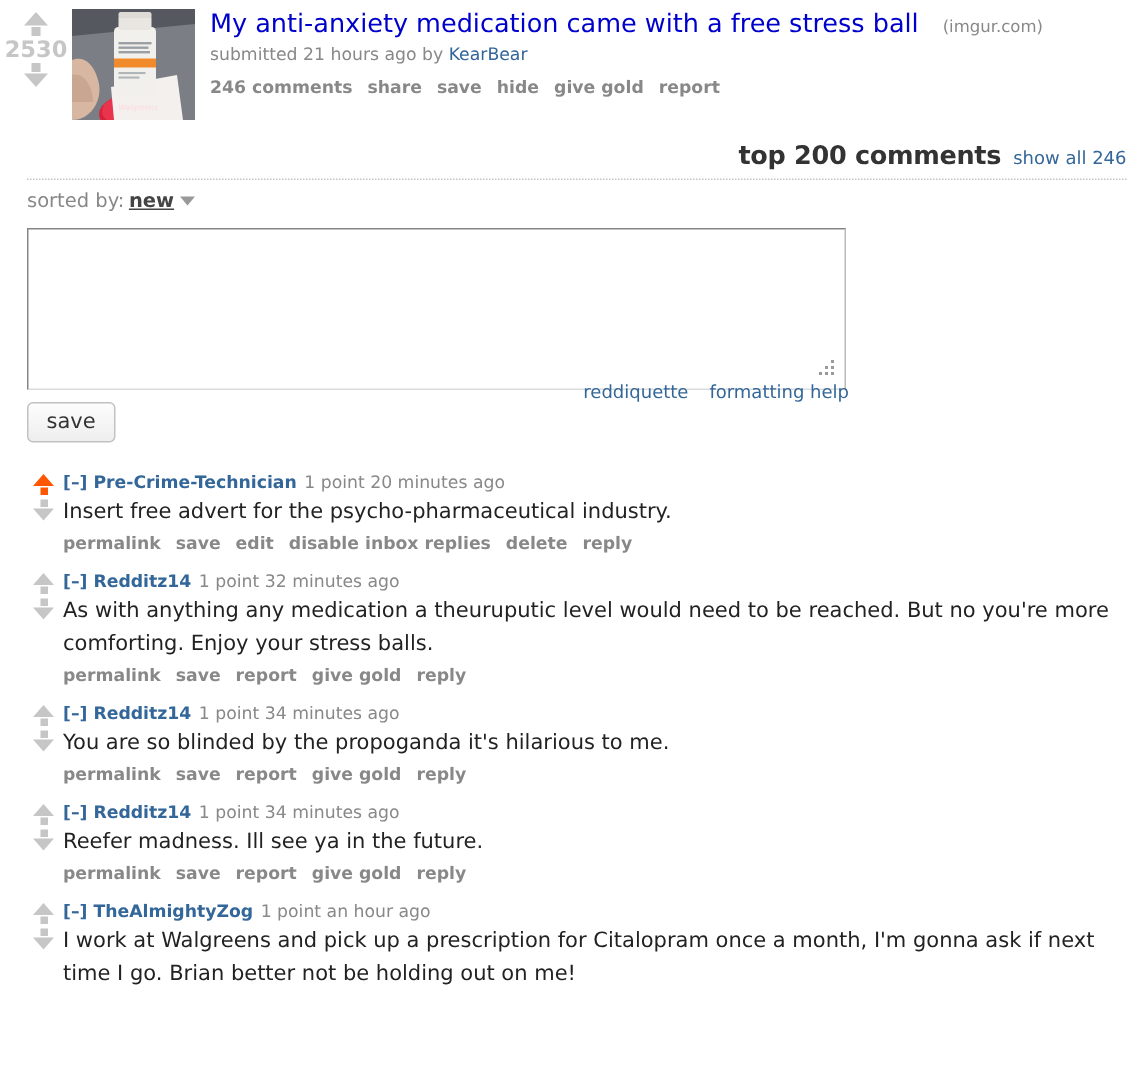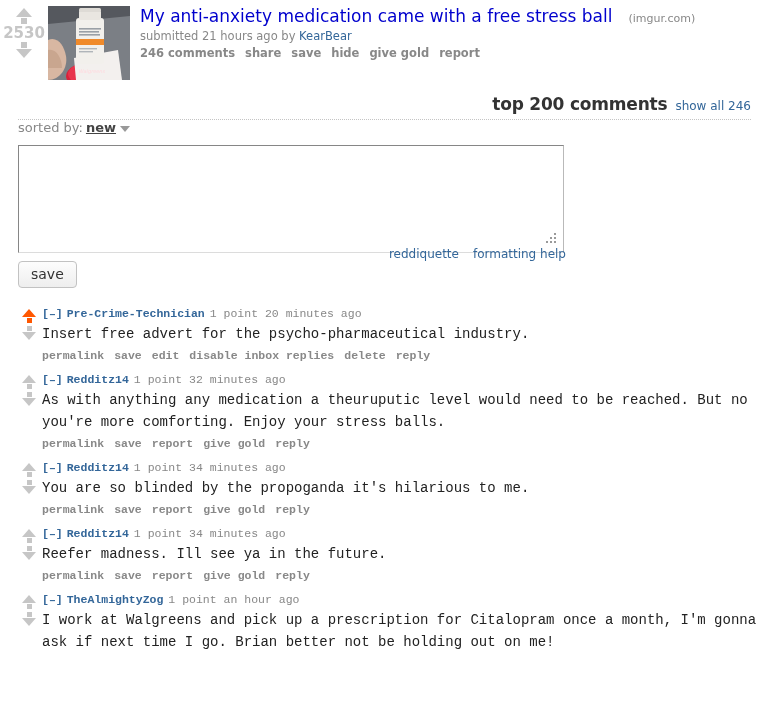--- a/index.html
+++ b/index.html
@@ -91,21 +91,21 @@
     margin-left: 16px;
   }
   .tagline {
     font-size: 11.5px;
     color: #888888;
     margin-top: 3px;
     line-height: 14px;
   }
   .tagline a { color: #369; }
   .flat-list {
-    margin-top: 3px;
+    margin-top: 8px;
     font-size: 11.5px;
     font-weight: bold;
     color: #888888;
     line-height: 15px;
   }
   .flat-list a {
     color: #888888;
     margin-right: 10px;
   }
 
@@ -124,20 +124,21 @@
     color: #333333;
     letter-spacing: -0.2px;
   }
   .show-all {
     font-size: 12px;
     color: #369;
     margin-left: 8px;
     font-weight: normal;
   }
   .sortrow {
+    margin-top: 7px;
     font-size: 13px;
     color: #888888;
   }
   .sortrow .selected {
     color: #444444;
     font-weight: bold;
     text-decoration: underline;
     margin-left: 3px;
   }
   .caret {
@@ -211,21 +212,20 @@
     color: #369;
     margin-left: 14px;
   }
 
   
   .comments { margin-top: 16px; }
   .comment {
     display: flex;
     align-items: flex-start;
     margin-bottom: 10px;
-    font-family: Liberation Mono, monospace;
   }
   .c-midcol {
     flex: 0 0 22px;
     width: 22px;
     padding-top: 2px;
     display: flex;
     flex-direction: column;
     align-items: center;
   }
   .c-entry { flex: 1 1 auto; min-width: 0; padding-left: 2px; }

